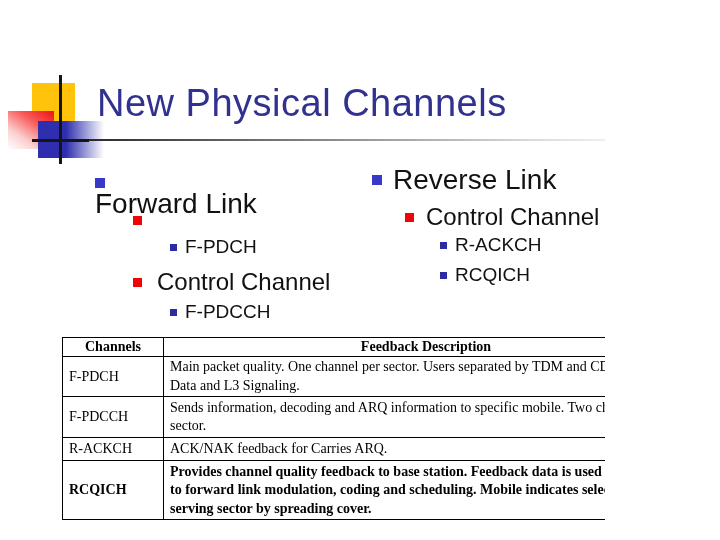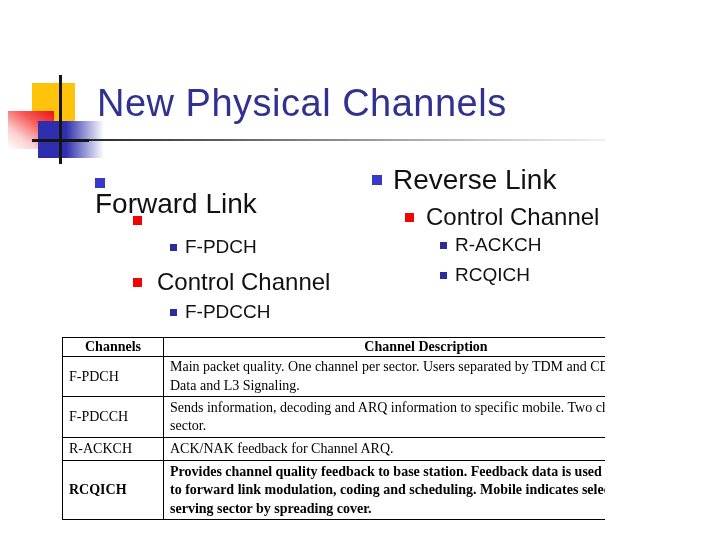--- a/index.html
+++ b/index.html
@@ -98,33 +98,33 @@
   </div>
 
   <table id="chan-table">
     <colgroup>
         <col class="c1">
         <col class="c2">
       </colgroup>
     <tbody>
         <tr>
       <th>Channels</th>
-      <th>Channel Description</th>
+      <th>Feedback Description</th>
     </tr>
     <tr class="h-r1">
       <td>F-PDCH</td>
       <td>Main packet quality. One channel per sector. Users separated by TDM and CDM. Carries Data and L3 Signaling.</td>
     </tr>
     <tr class="h-r2">
       <td>F-PDCCH</td>
       <td>Sends information, decoding and ARQ information to specific mobile. Two channels per sector.</td>
     </tr>
     <tr class="h-r3">
       <td>R-ACKCH</td>
-      <td>ACK/NAK feedback for Channel ARQ.</td>
+      <td>ACK/NAK feedback for Carries ARQ.</td>
     </tr>
     <tr class="h-r4">
       <td>RCQICH</td>
       <td>Provides channel quality feedback to base station. Feedback data is used as an input to forward link modulation, coding and scheduling. Mobile indicates selection of serving sector by spreading cover.</td>
     </tr>
   </tbody>
     </table>
 
 </div>
 

